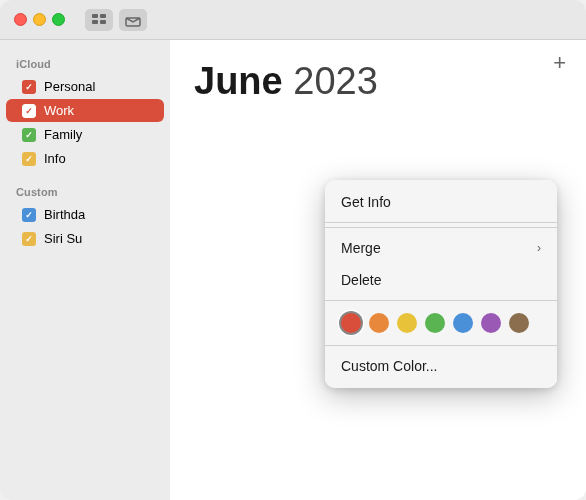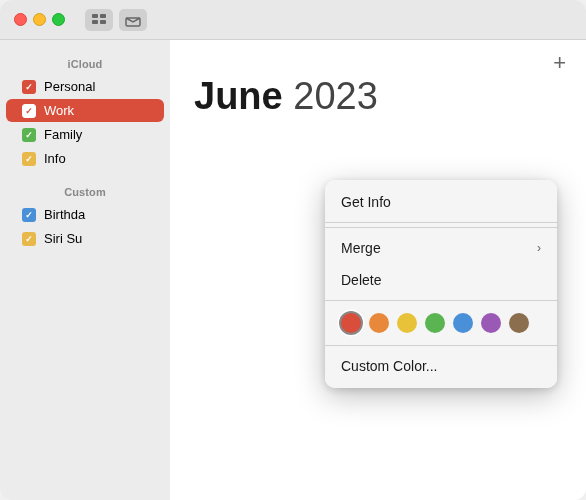--- a/index.html
+++ b/index.html
@@ -80,21 +80,20 @@
       overflow: hidden;
     }
 
     .sidebar-section-label {
       font-size: 11px;
       font-weight: 600;
       color: #888;
       padding: 6px 16px 4px;
       text-transform: none;
       letter-spacing: 0.01em;
-      text-align: center;
     }
 
     .calendar-item {
       display: flex;
       align-items: center;
       padding: 4px 16px;
       cursor: pointer;
       border-radius: 6px;
       margin: 1px 6px;
       gap: 8px;
@@ -152,21 +151,21 @@
       right: 20px;
       font-size: 22px;
       color: #666;
       cursor: pointer;
       background: none;
       border: none;
       line-height: 1;
     }
 
     .month-title {
-      margin-top: 16px;
+      margin-top: 1px;
       font-size: 38px;
       font-weight: 700;
       color: #1a1a1a;
       line-height: 1.1;
     }
 
     .month-title .year-part {
       font-weight: 300;
       color: #444;
     }

